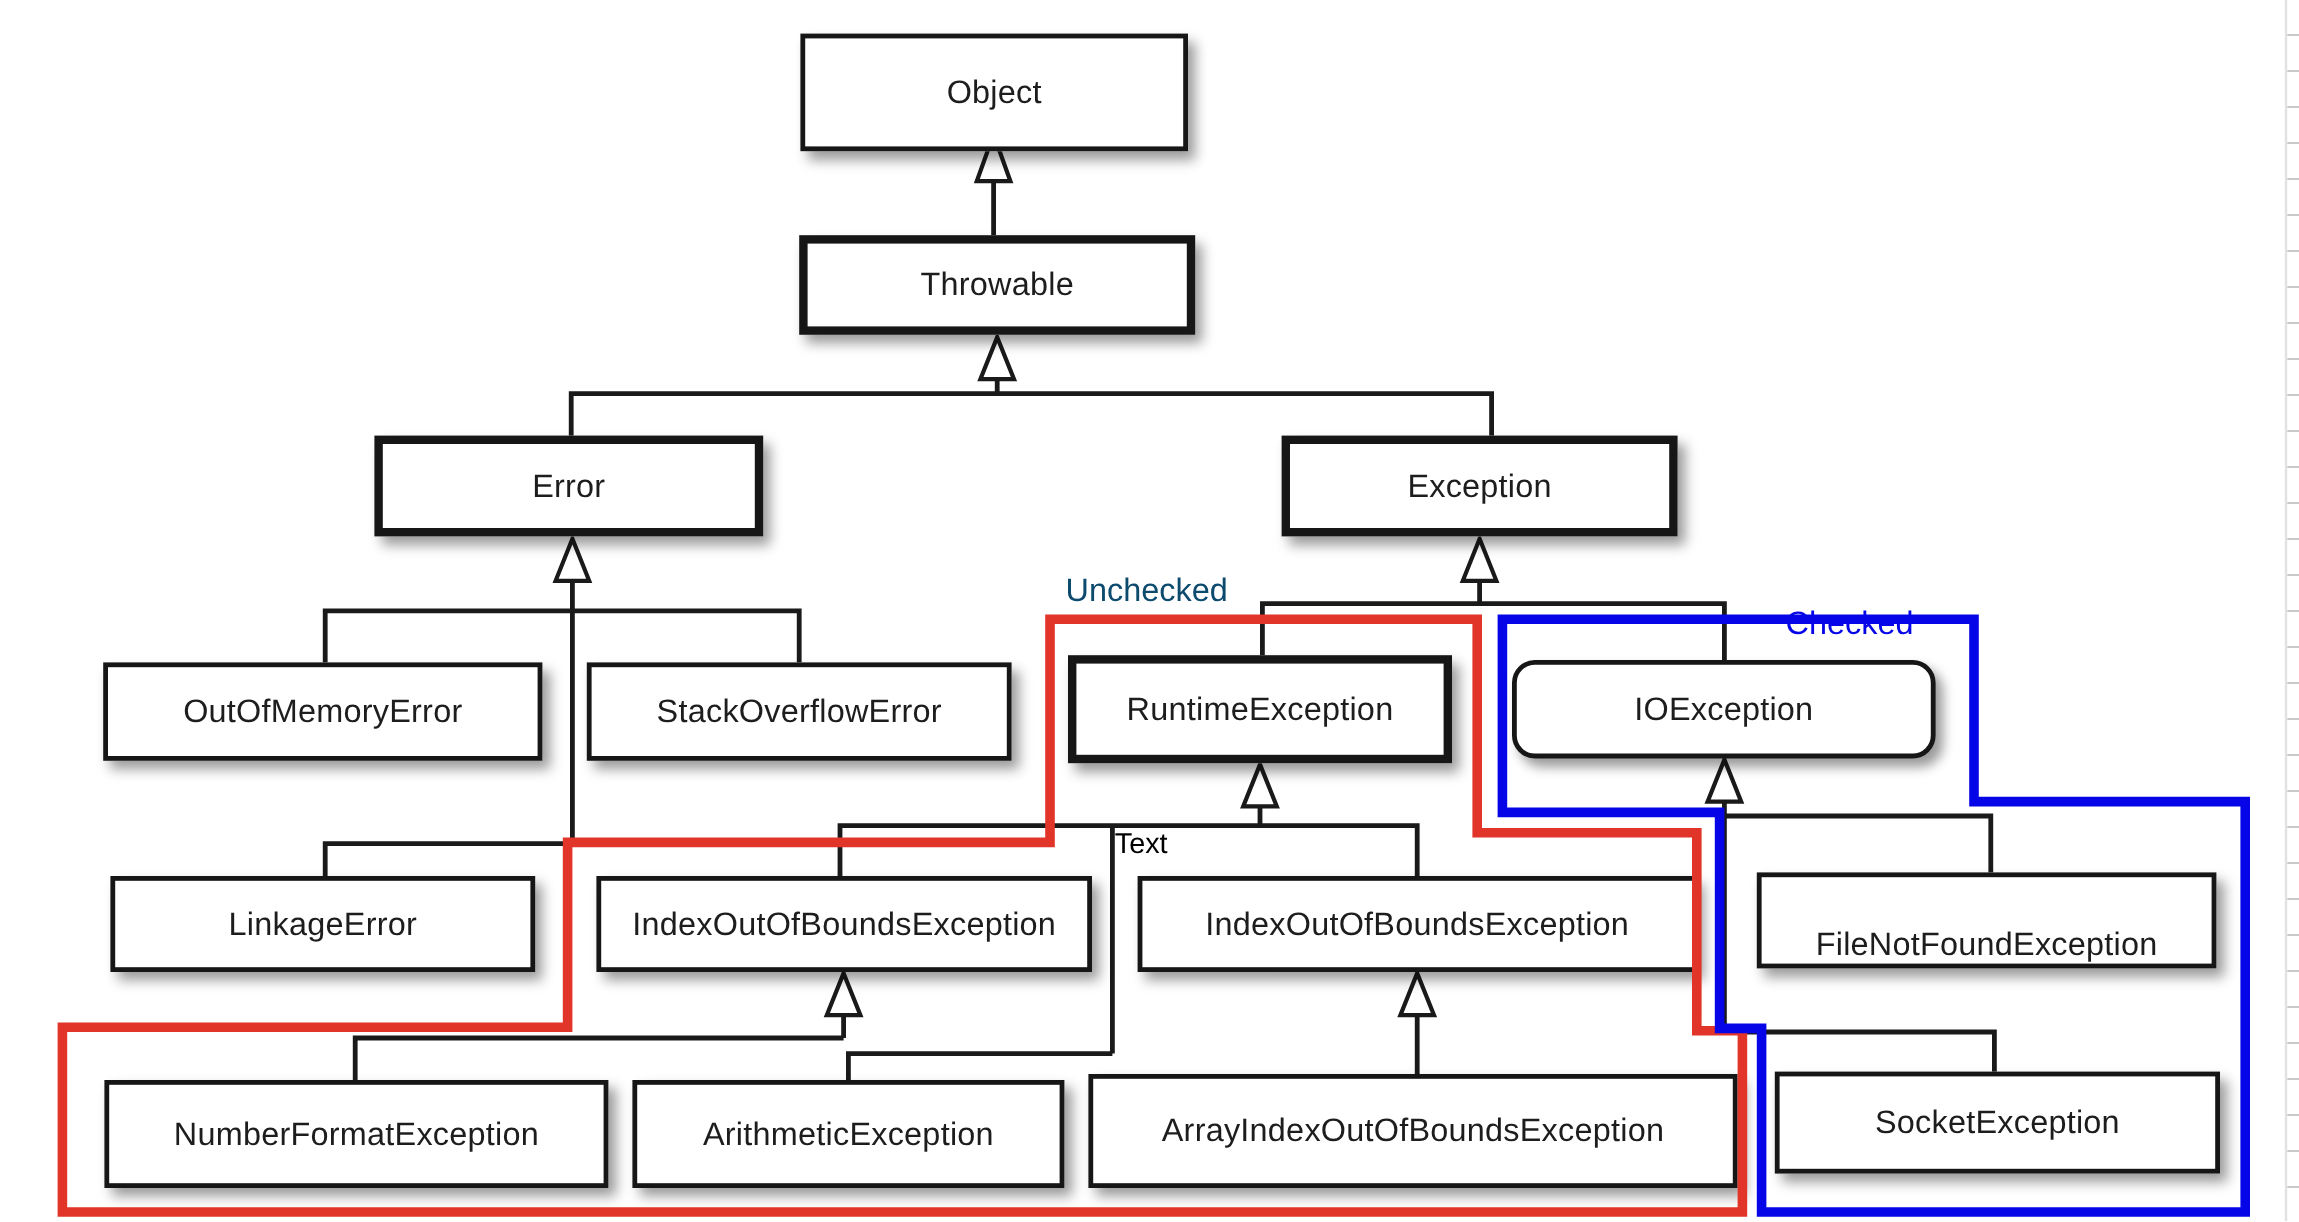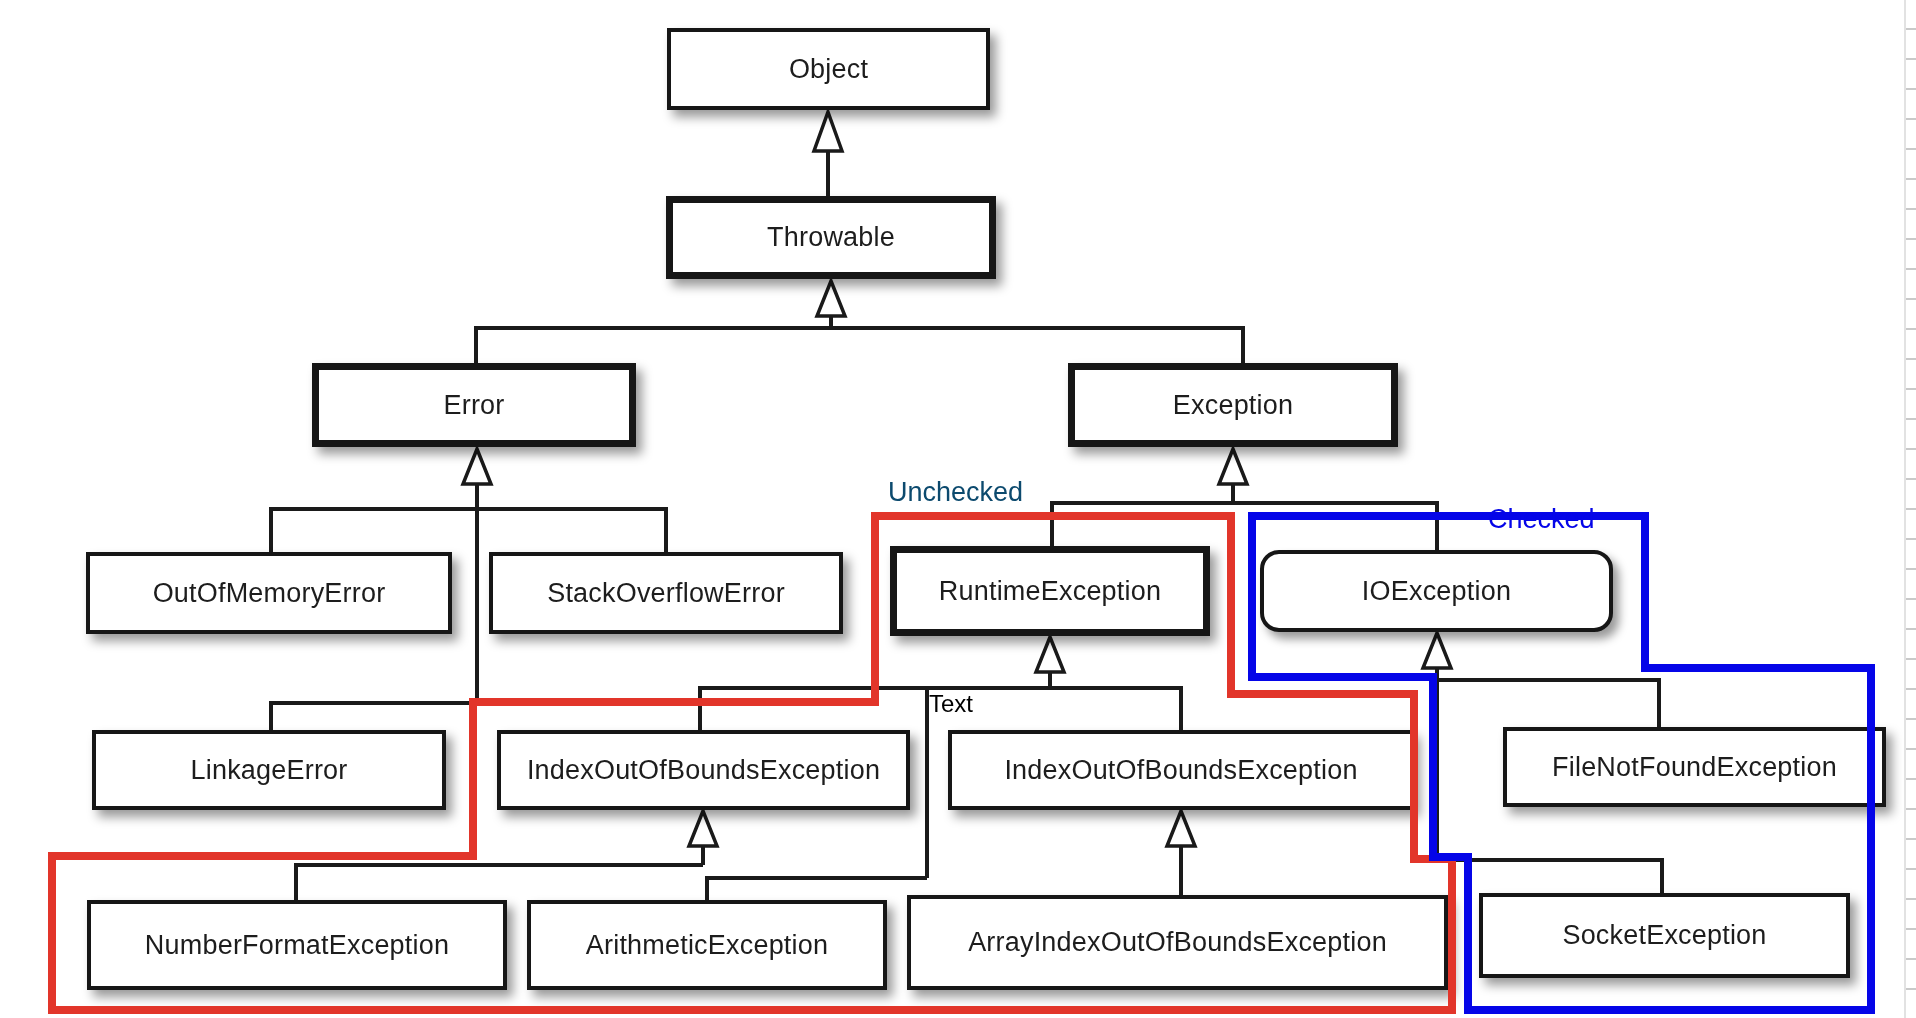--- a/index.html
+++ b/index.html
@@ -54,21 +54,21 @@
       <polygon points="831,281 845,316 817,316"></polygon>
       <polygon points="477,449 491,484 463,484"></polygon>
       <polygon points="1233,449 1247,484 1219,484"></polygon>
       <polygon points="1050,637 1064,672 1036,672"></polygon>
       <polygon points="703,811 717,846 689,846"></polygon>
       <polygon points="1181,811 1195,846 1167,846"></polygon>
       <polygon points="1437,633 1451,668 1423,668"></polygon>
     </g>
   </svg>
 
-  <div class="node" style="left:667px;top:28px;width:323px;height:82px;">
+  <div class="node" style="left:667px;top:28px;width:323px;height:98px;">
     <span>Object</span>
     </div>
   <div class="node bold" style="left:666px;top:196px;width:330px;height:83px;">
     <span>Throwable</span>
     </div>
   <div class="node bold" style="left:312px;top:363px;width:324px;height:84px;">
     <span>Error</span>
     </div>
   <div class="node bold" style="left:1068px;top:363px;width:330px;height:84px;">
     <span>Exception</span>
@@ -87,21 +87,21 @@
     </div>
   <div class="node" style="left:92px;top:730px;width:354px;height:80px;">
     <span>LinkageError</span>
     </div>
   <div class="node" style="left:497px;top:730px;width:413px;height:80px;">
     <span>IndexOutOfBoundsException</span>
     </div>
   <div class="node" style="left:948px;top:730px;width:466px;height:80px;">
     <span>IndexOutOfBoundsException</span>
     </div>
-  <div class="node" style="left:1503px;top:727px;width:383px;height:80px;">
+  <div class="node" style="left:1464px;top:727px;width:383px;height:80px;align-items:flex-end;">
     <span>FileNotFoundException</span>
     </div>
   <div class="node" style="left:87px;top:900px;width:420px;height:90px;">
     <span>NumberFormatException</span>
     </div>
   <div class="node" style="left:527px;top:900px;width:360px;height:90px;">
     <span>ArithmeticException</span>
     </div>
   <div class="node" style="left:907px;top:895px;width:541px;height:95px;">
     <span>ArrayIndexOutOfBoundsException</span>

